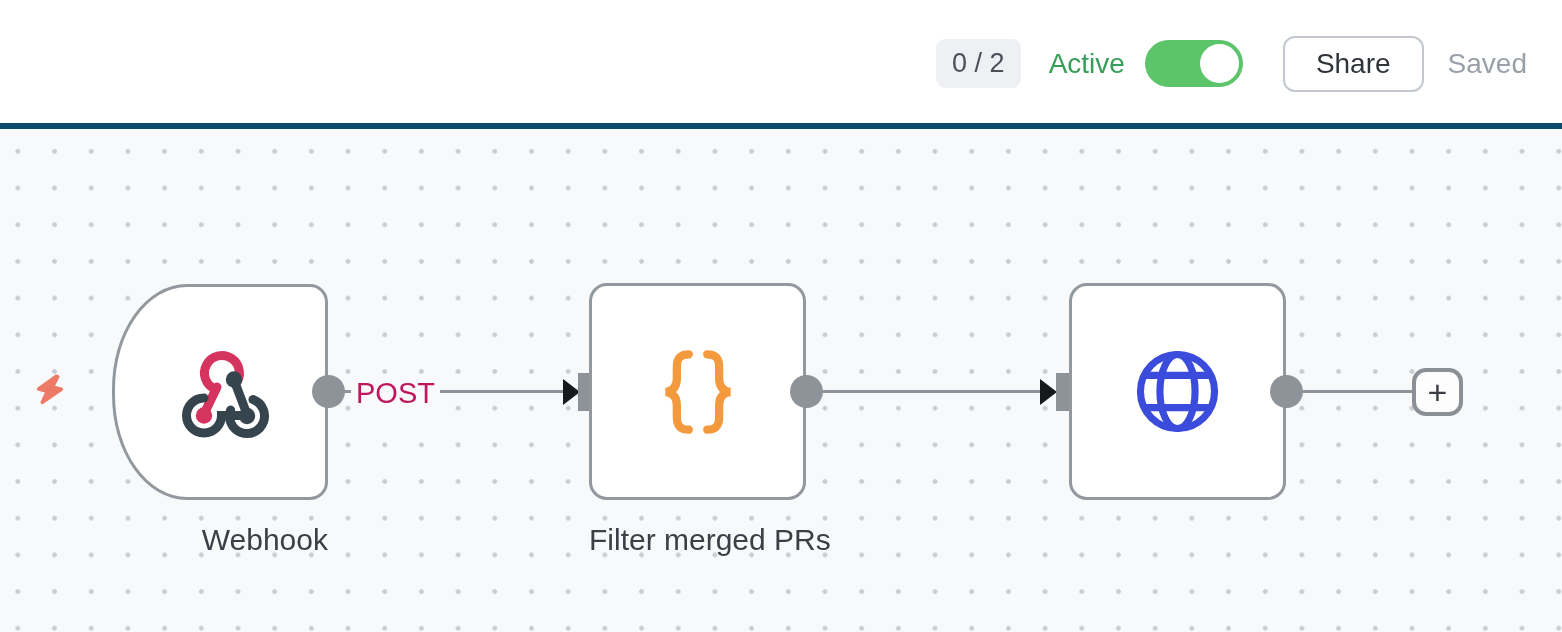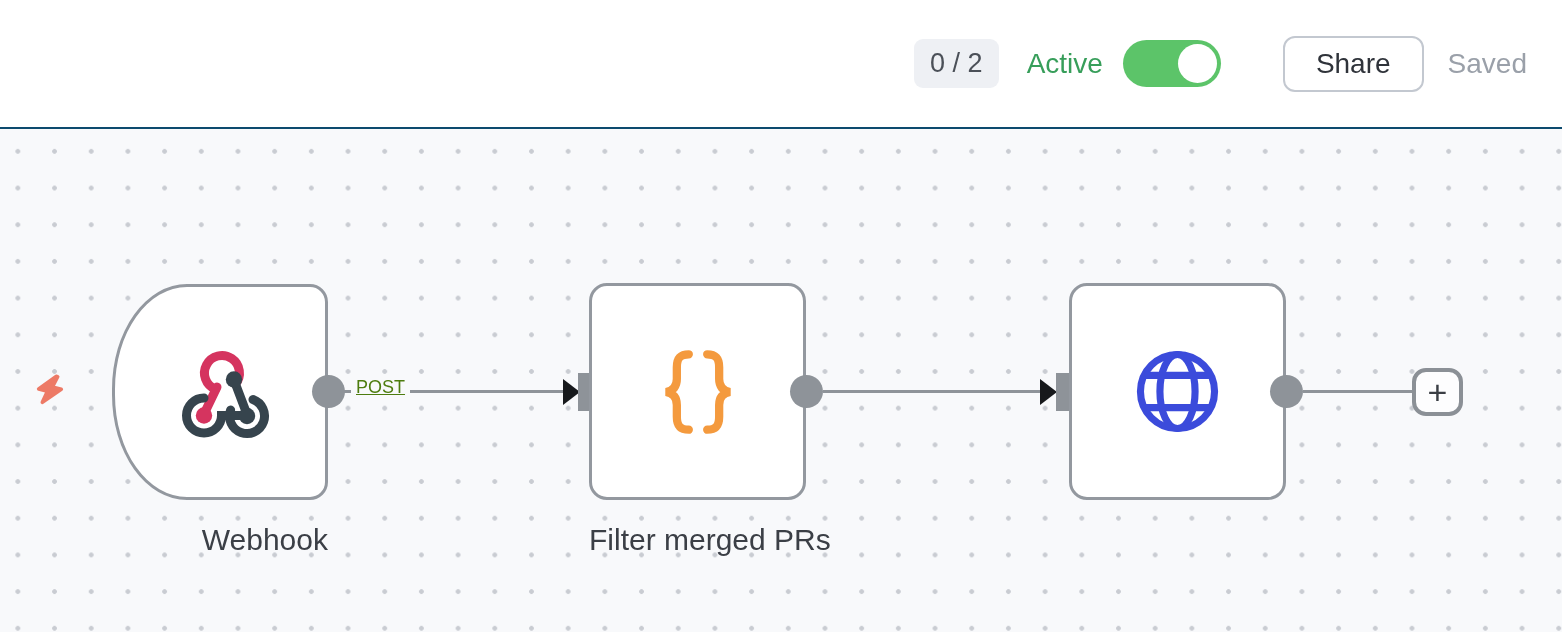--- a/index.html
+++ b/index.html
@@ -4,21 +4,21 @@
 <style>
   * { margin: 0; padding: 0; box-sizing: border-box; }
   html, body { width: 1562px; height: 632px; overflow: hidden; }
   body { font-family: "Liberation Sans", "DejaVu Sans", sans-serif; background: #fff; }
 
   .screen { position: relative; width: 1562px; height: 632px; background: #fff; overflow: hidden; }
 
   
   .header {
     position: absolute; left: 0; top: 0; width: 1562px; height: 129px;
-    background: #ffffff; border-bottom: 2px solid #0c4a6e; z-index: 2;
+    background: #ffffff; border-bottom: 6px solid #0c4a6e; z-index: 2;
   }
   .header-right {
     position: absolute; right: 35px; top: 0; height: 127px;
     display: flex; align-items: center;
   }
   .issue-badge {
     background: #eef0f4; color: #4b5058; border-radius: 9px;
     font-size: 27px; padding: 11px 16px; line-height: 1;
   }
   .active-label {
@@ -26,21 +26,21 @@
   }
   .toggle {
     margin-left: 20px; position: relative; width: 98px; height: 47px;
     background: #5cc469; border-radius: 24px; cursor: pointer;
   }
   .toggle .knob {
     position: absolute; right: 4px; top: 4px; width: 39px; height: 39px;
     background: #ffffff; border-radius: 50%;
   }
   .share-btn {
-    margin-left: 62px; background: #ffffff; border: 2px solid #c3c8d0;
+    margin-left: 40px; background: #ffffff; border: 2px solid #c3c8d0;
     border-radius: 12px; color: #2f333a; font-size: 28px;
     padding: 12px 31px; line-height: 1; cursor: pointer;
   }
   .saved-label { margin-left: 24px; color: #9aa0a9; font-size: 28px; }
 
   
   .tabbar {
     position: absolute; left: 285px; top: 98px; height: 70px;
     background: #dcdfe8; border-radius: 13px; z-index: 3;
     display: flex; align-items: center; padding: 0 9px;
@@ -93,22 +93,22 @@
     position: absolute; width: 33px; height: 33px; border-radius: 50%;
     background: #8e9399; top: 246px; cursor: crosshair;
   }
   .wire { position: absolute; height: 3px; background: #8e9399; top: 261px; }
   .port-in-rect {
     position: absolute; width: 14px; height: 38px; background: #8e9399; top: 244px;
   }
   .port-in-arrow { position: absolute; top: 250px; }
 
   .post-label {
-    position: absolute; left: 351px; top: 247px; font-size: 18px; color: #4d7c0f;
-    background: #f8f9fb; padding: 2px 5px; line-height: 1.1; text-decoration: underline;
+    position: absolute; left: 351px; top: 247px; font-size: 29px; color: #be185d;
+    background: #f8f9fb; padding: 2px 5px; line-height: 1.1;
   }
 
   .plus-btn {
     position: absolute; left: 1412px; top: 239px; width: 51px; height: 48px;
     background: #fdfdfe; border: 4px solid #8b9096; border-radius: 14px;
     display: flex; align-items: center; justify-content: center;
     font-size: 34px; font-weight: 300; color: #3a3e44; cursor: pointer; line-height: 1;
   }
 
   .bolt { position: absolute; left: 33px; top: 244px; }

